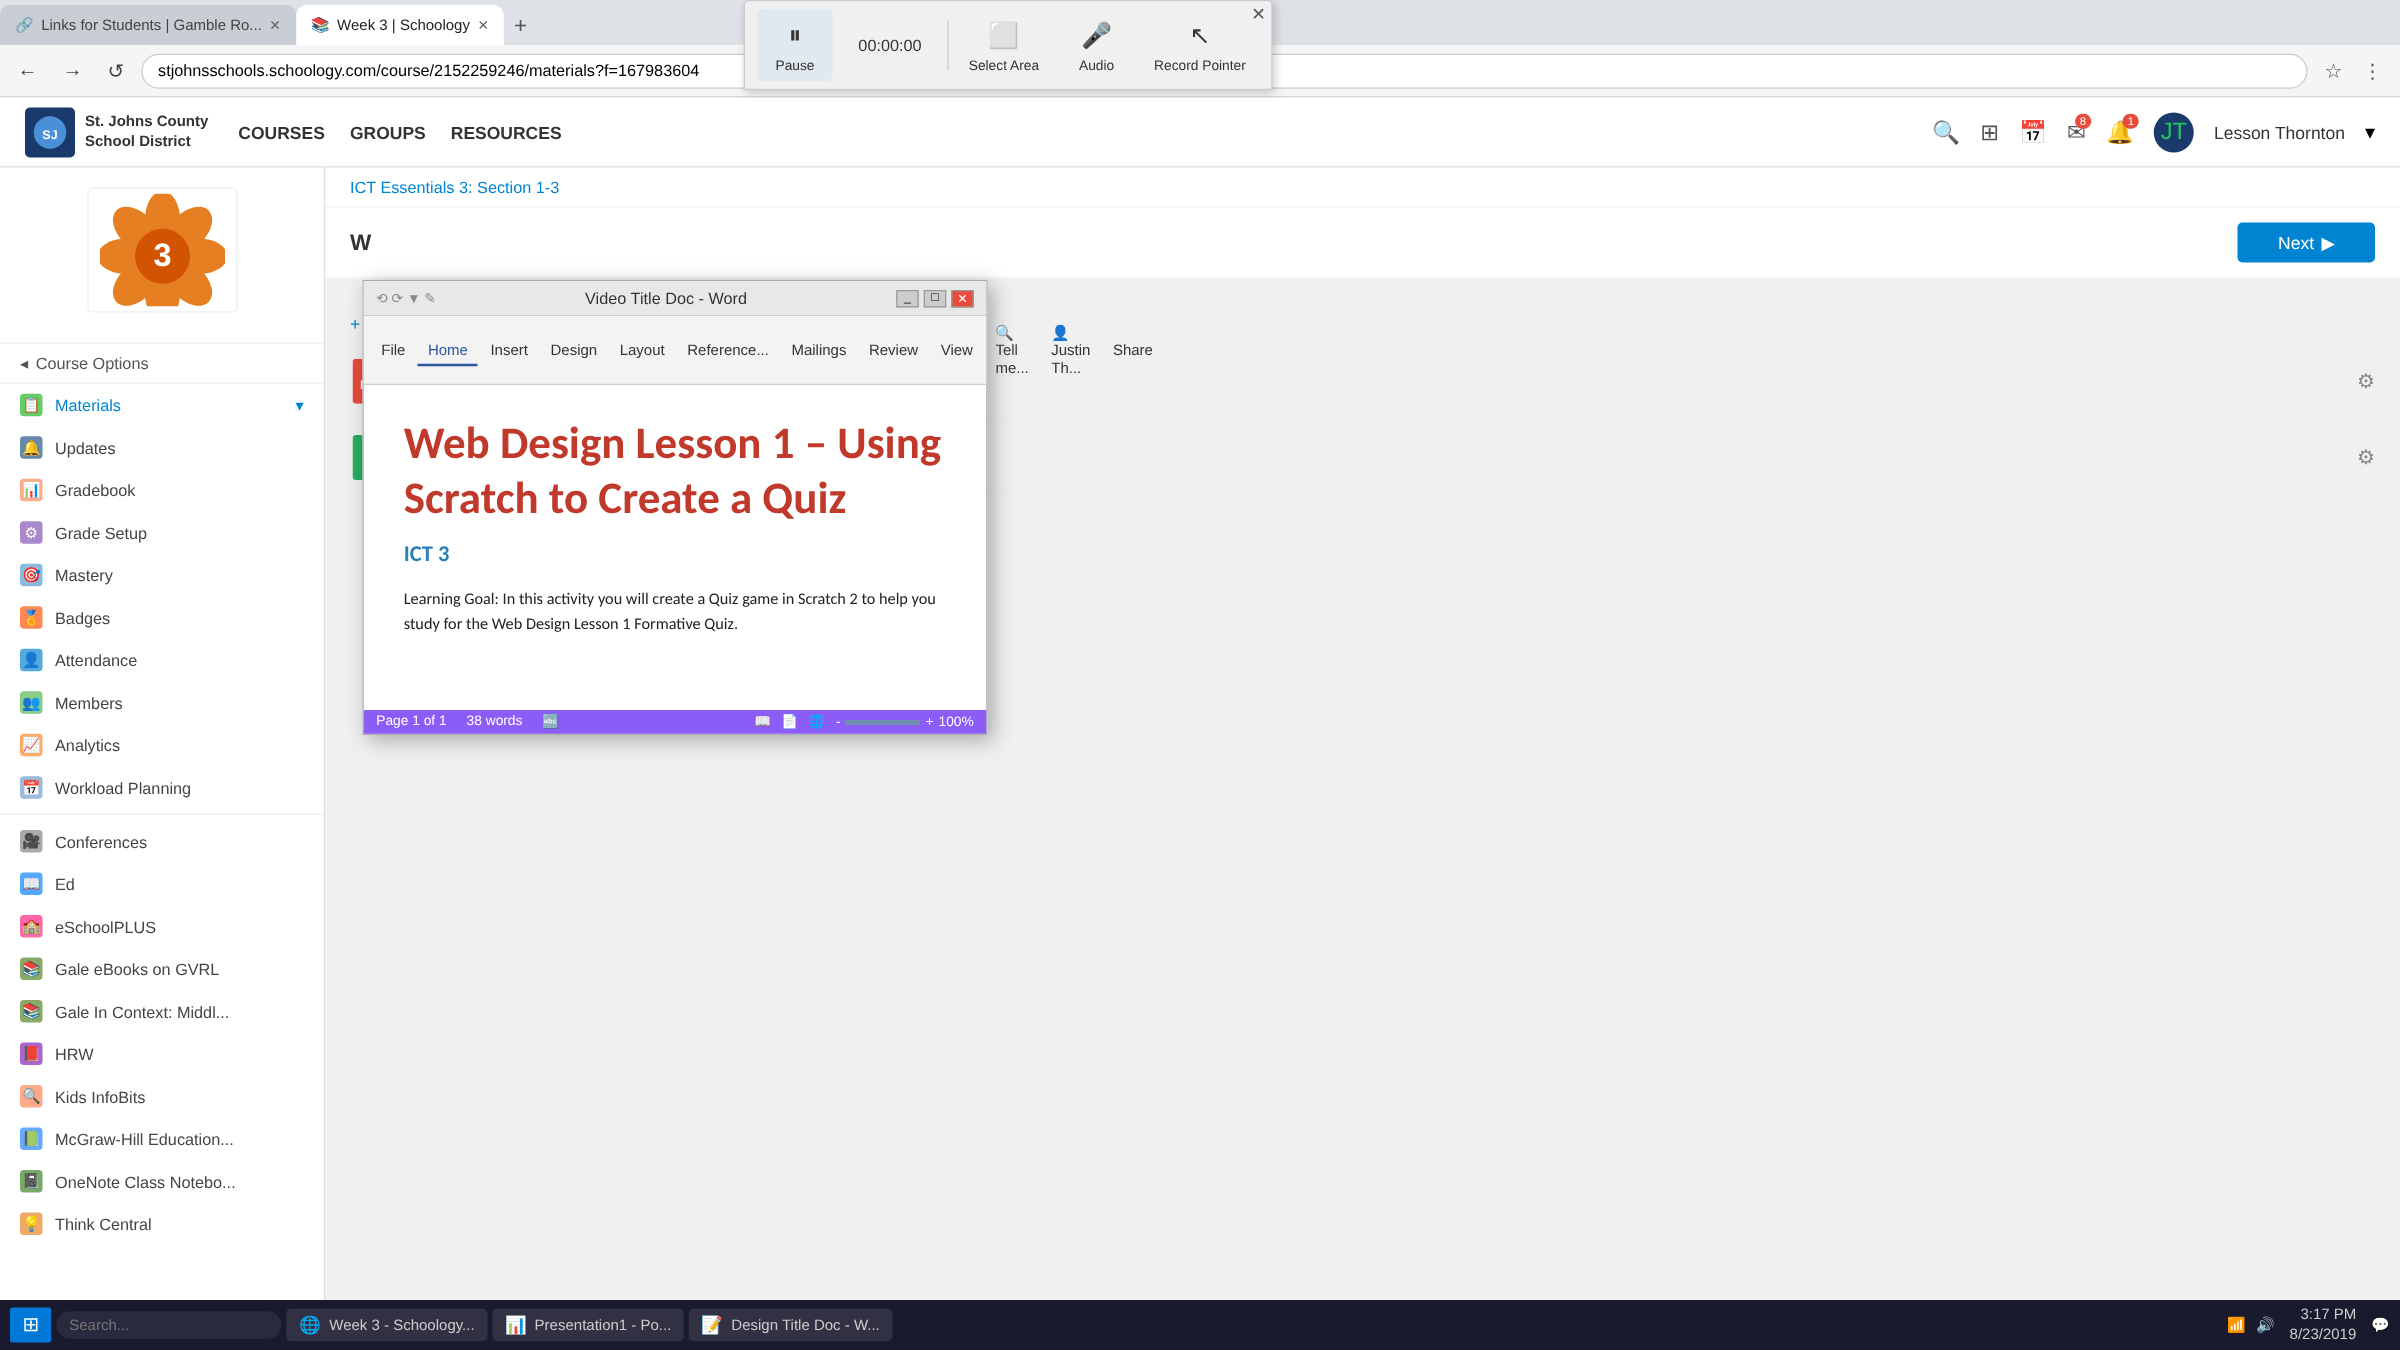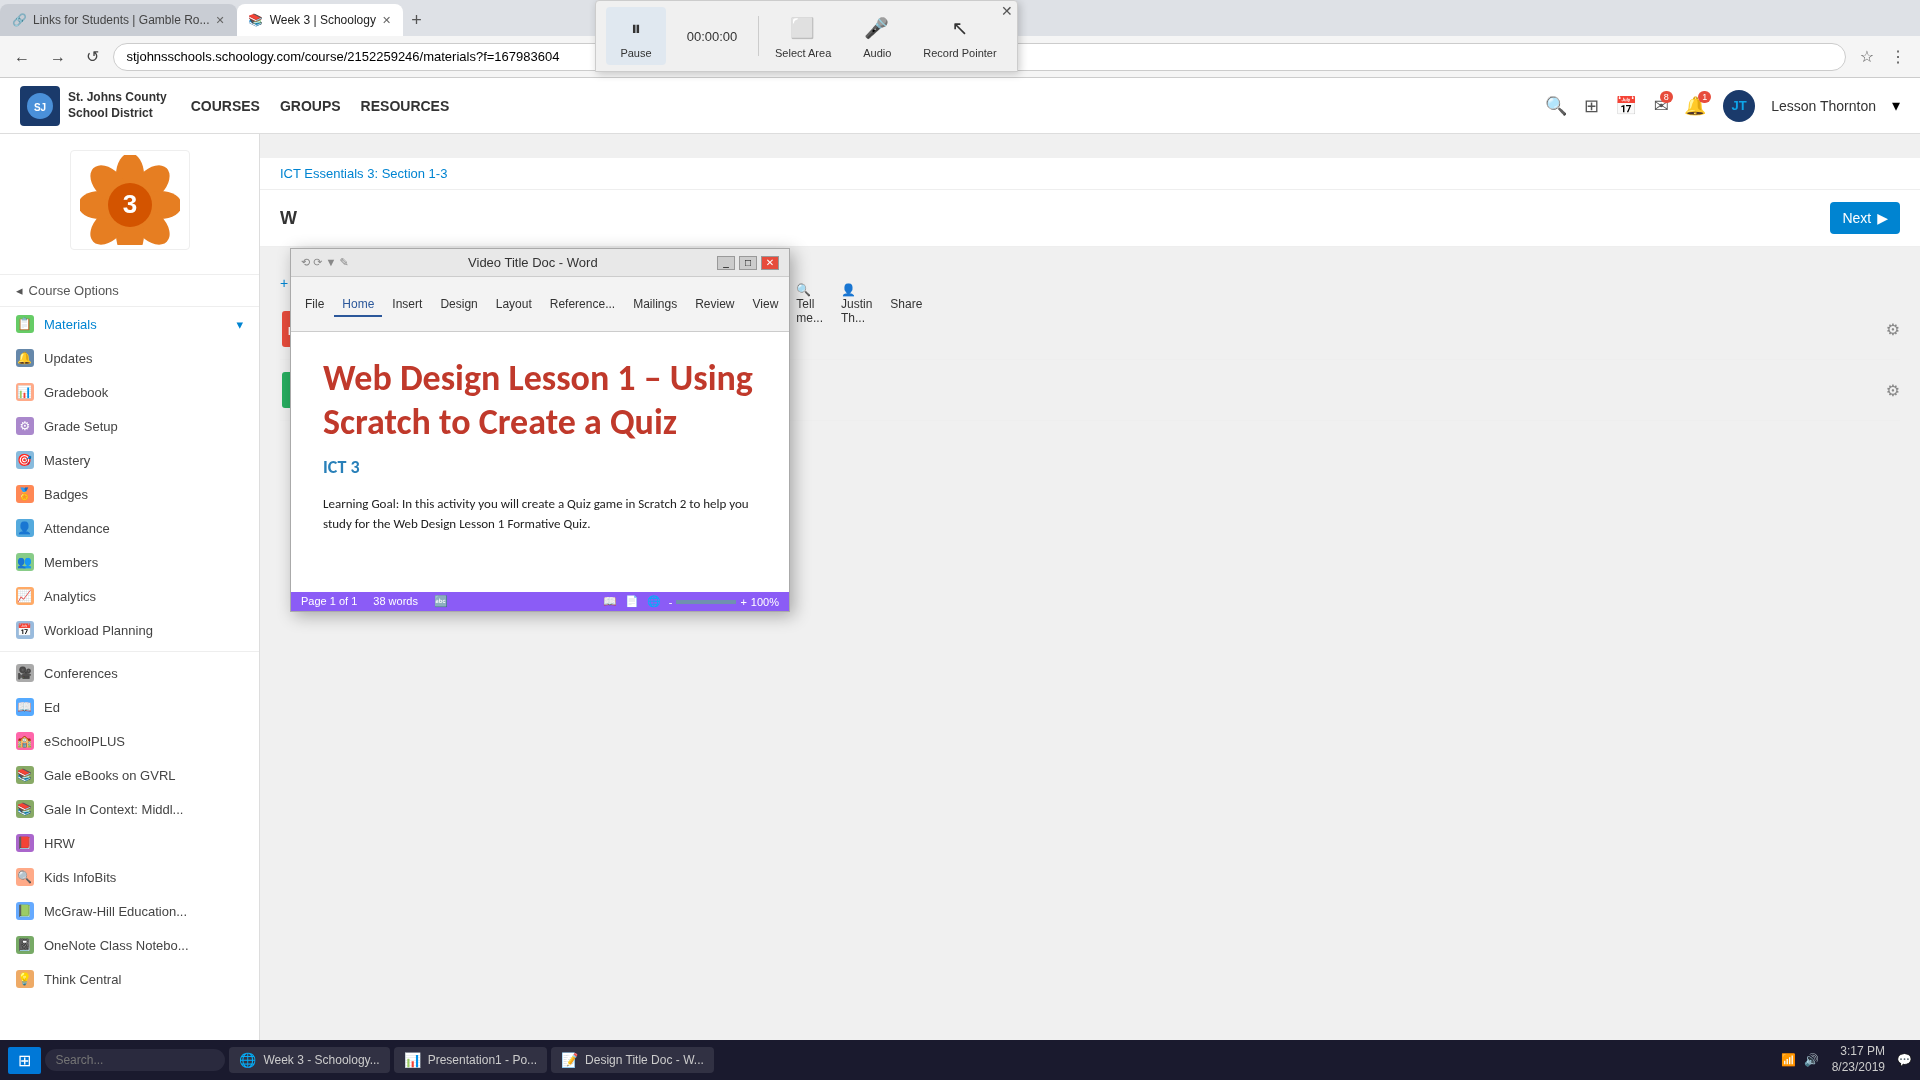--- a/index.html
+++ b/index.html
@@ -26,21 +26,21 @@
     
     .top-nav { background: #fff; border-bottom: 1px solid #ddd; display: flex; align-items: center; height: 56px; padding: 0 20px; gap: 24px; }
     .school-logo { display: flex; align-items: center; gap: 8px; text-decoration: none; color: inherit; }
     .school-logo-img { width: 40px; height: 40px; background: #1a3a6b; border-radius: 4px; display: flex; align-items: center; justify-content: center; color: #fff; font-weight: bold; font-size: 11px; }
     .school-name { font-size: 12px; font-weight: 600; color: #333; line-height: 1.3; }
     .top-nav-links { display: flex; gap: 20px; align-items: center; text-align: center; }
     .top-nav-link { font-size: 14px; font-weight: 600; color: #333; text-decoration: none; cursor: pointer; }
     .top-nav-right { margin-left: auto; display: flex; align-items: center; gap: 16px; }
     .nav-icon-btn { background: none; border: none; cursor: pointer; font-size: 18px; color: #555; position: relative; }
     .badge { position: absolute; top: -4px; right: -4px; background: #e74c3c; color: #fff; font-size: 9px; border-radius: 8px; padding: 1px 4px; }
-    .user-avatar { width: 32px; height: 32px; border-radius: 50%; background: #1a3a6b; display: flex; align-items: center; justify-content: center; color: #0ea5e9; font-size: 13px; font-weight: bold; cursor: pointer; }
+    .user-avatar { width: 32px; height: 32px; border-radius: 50%; background: #1a3a6b; display: flex; align-items: center; justify-content: center; color: #22c55e; font-size: 19px; font-weight: normal; cursor: pointer; }
     .user-name { font-size: 14px; color: #333; cursor: pointer; }
 
     
     .content-area { display: flex; flex: 1; overflow: hidden; }
 
     
     .sidebar { width: 260px; background: #fff; border-right: 1px solid #ddd; overflow-y: auto; flex-shrink: 0; }
     .course-header { padding: 16px; text-align: center; border-bottom: 1px solid #eee; }
     .course-logo { width: 120px; height: 100px; margin: 0 auto 8px; background: #fff; border: 1px solid #eee; border-radius: 4px; display: flex; align-items: center; justify-content: center; }
     .course-options { color: #555; font-size: 13px; padding: 8px 16px; cursor: pointer; display: flex; align-items: center; gap: 6px; border-bottom: 1px solid #eee; }
@@ -62,25 +62,25 @@
     .sidebar-icon.eschool { background: #f6a; color: #fff; }
     .sidebar-icon.book { background: #8a6; color: #fff; }
     .sidebar-icon.hrw { background: #a6c; color: #fff; }
     .sidebar-icon.kids { background: #fa8; color: #fff; }
     .sidebar-icon.mcgraw { background: #6af; color: #fff; }
     .sidebar-icon.onenote { background: #7a6; color: #fff; }
     .sidebar-icon.think { background: #ea6; color: #fff; }
     .sidebar-divider { height: 1px; background: #eee; margin: 4px 0; }
 
     
-    .main-content { flex: 1; overflow-y: auto; padding: 0; position: relative; margin-top: 24px; }
+    .main-content { flex: 1; overflow-y: auto; padding: 0; position: relative; }
     .breadcrumb-bar { padding: 8px 20px; font-size: 13px; color: #0084d1; background: #fff; border-bottom: 1px solid #eee; cursor: pointer; }
     .materials-header { display: flex; align-items: center; justify-content: space-between; padding: 12px 20px; background: #fff; border-bottom: 1px solid #eee; }
     .materials-title { font-size: 18px; font-weight: 600; color: #333; }
-    .next-btn { background: #0084d1; color: #fff; border: none; padding: 8px 12px; border-radius: 4px; font-size: 14px; cursor: pointer; display: flex; align-items: center; gap: 6px; }
+    .next-btn { background: #0084d1; color: #fff; border: none; padding: 8px 32px; border-radius: 4px; font-size: 14px; cursor: pointer; display: flex; align-items: center; gap: 6px; }
 
     .materials-list { padding: 20px; }
     .add-materials-btn { display: flex; align-items: center; gap: 8px; color: #0084d1; font-size: 14px; cursor: pointer; padding: 8px 0; }
 
     .material-item { display: flex; align-items: center; gap: 12px; padding: 12px 0; border-bottom: 1px solid #eee; }
     .material-icon { width: 36px; height: 36px; display: flex; align-items: center; justify-content: center; flex-shrink: 0; }
     .material-info { flex: 1; }
     .material-title { font-size: 14px; color: #0084d1; cursor: pointer; }
     .material-gear { color: #888; cursor: pointer; font-size: 16px; }
 

